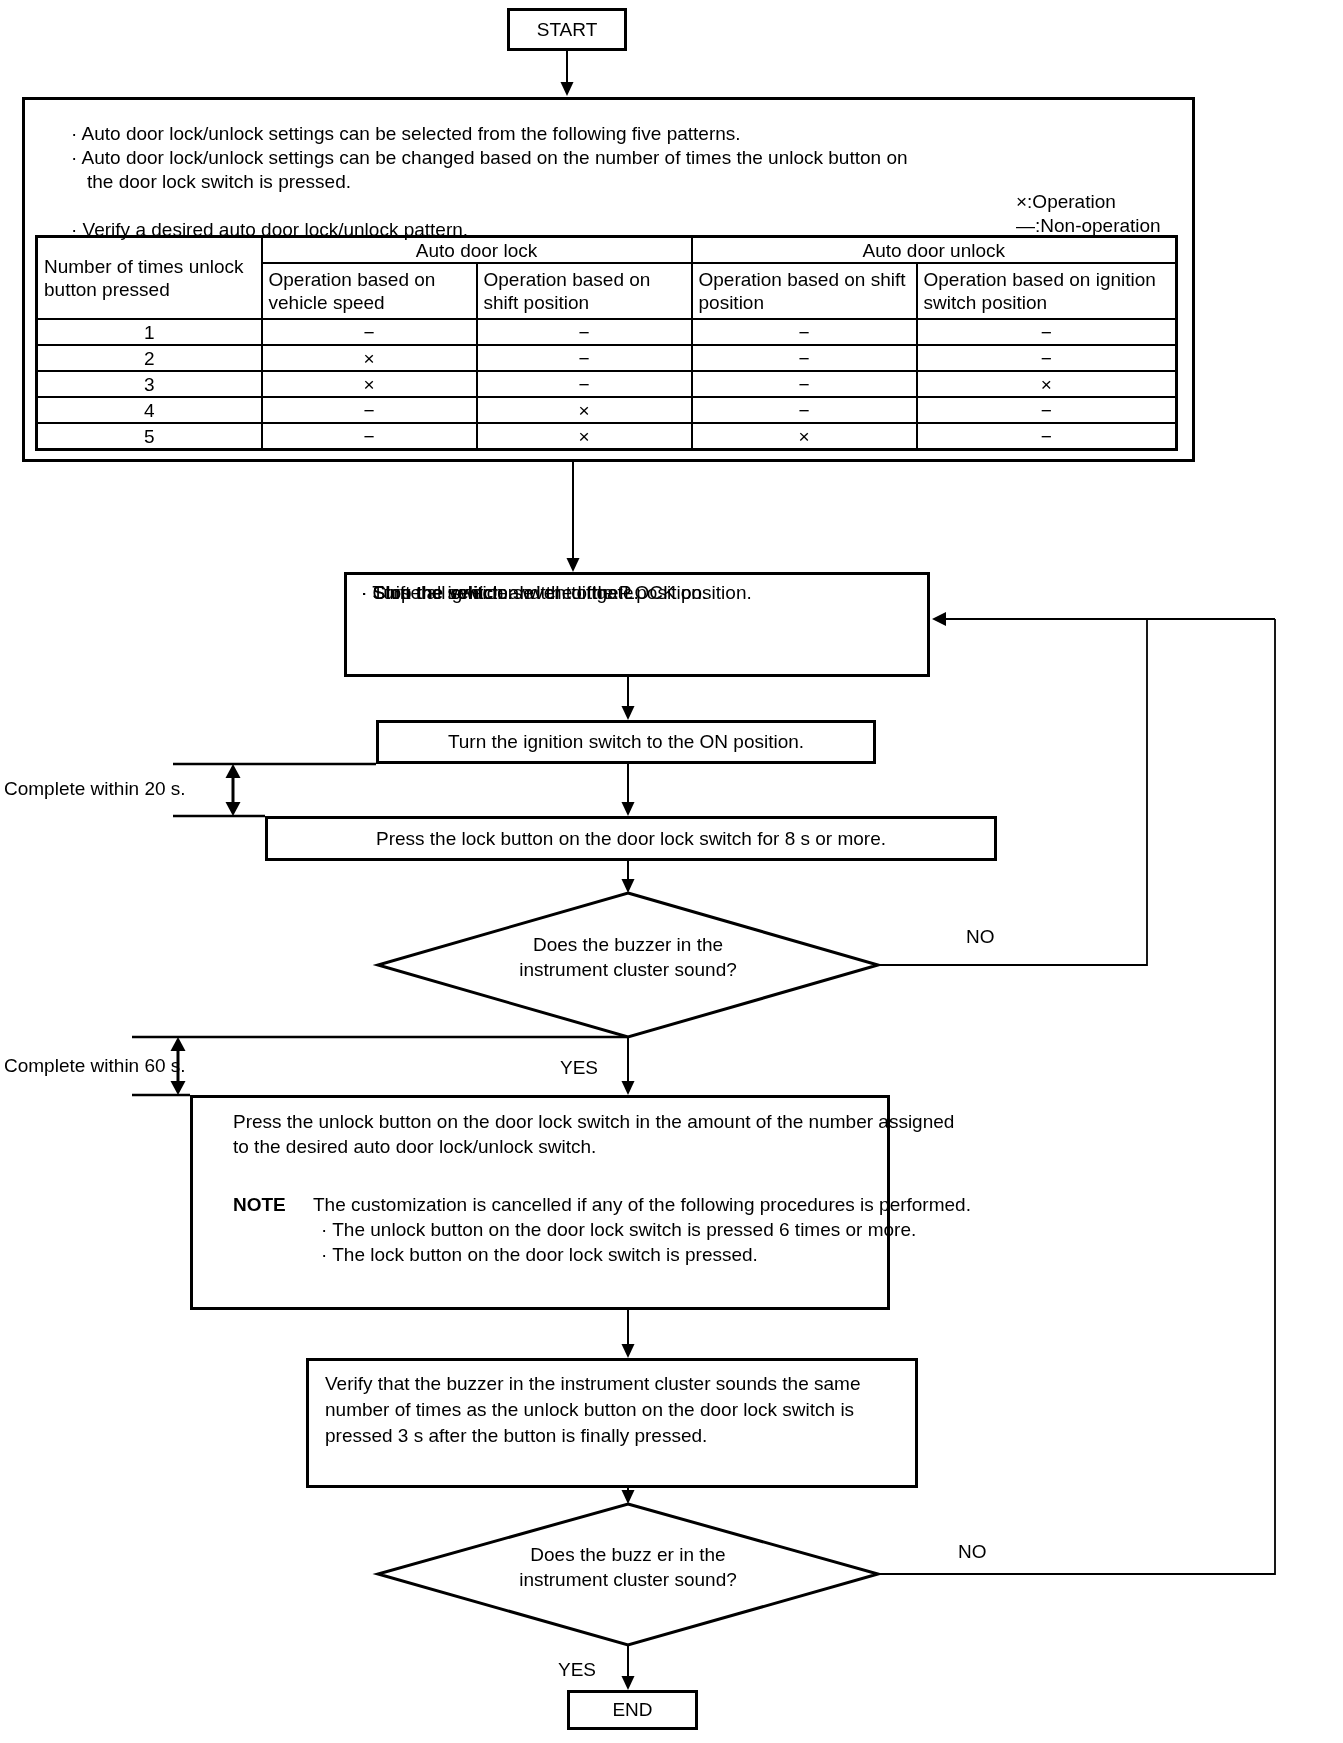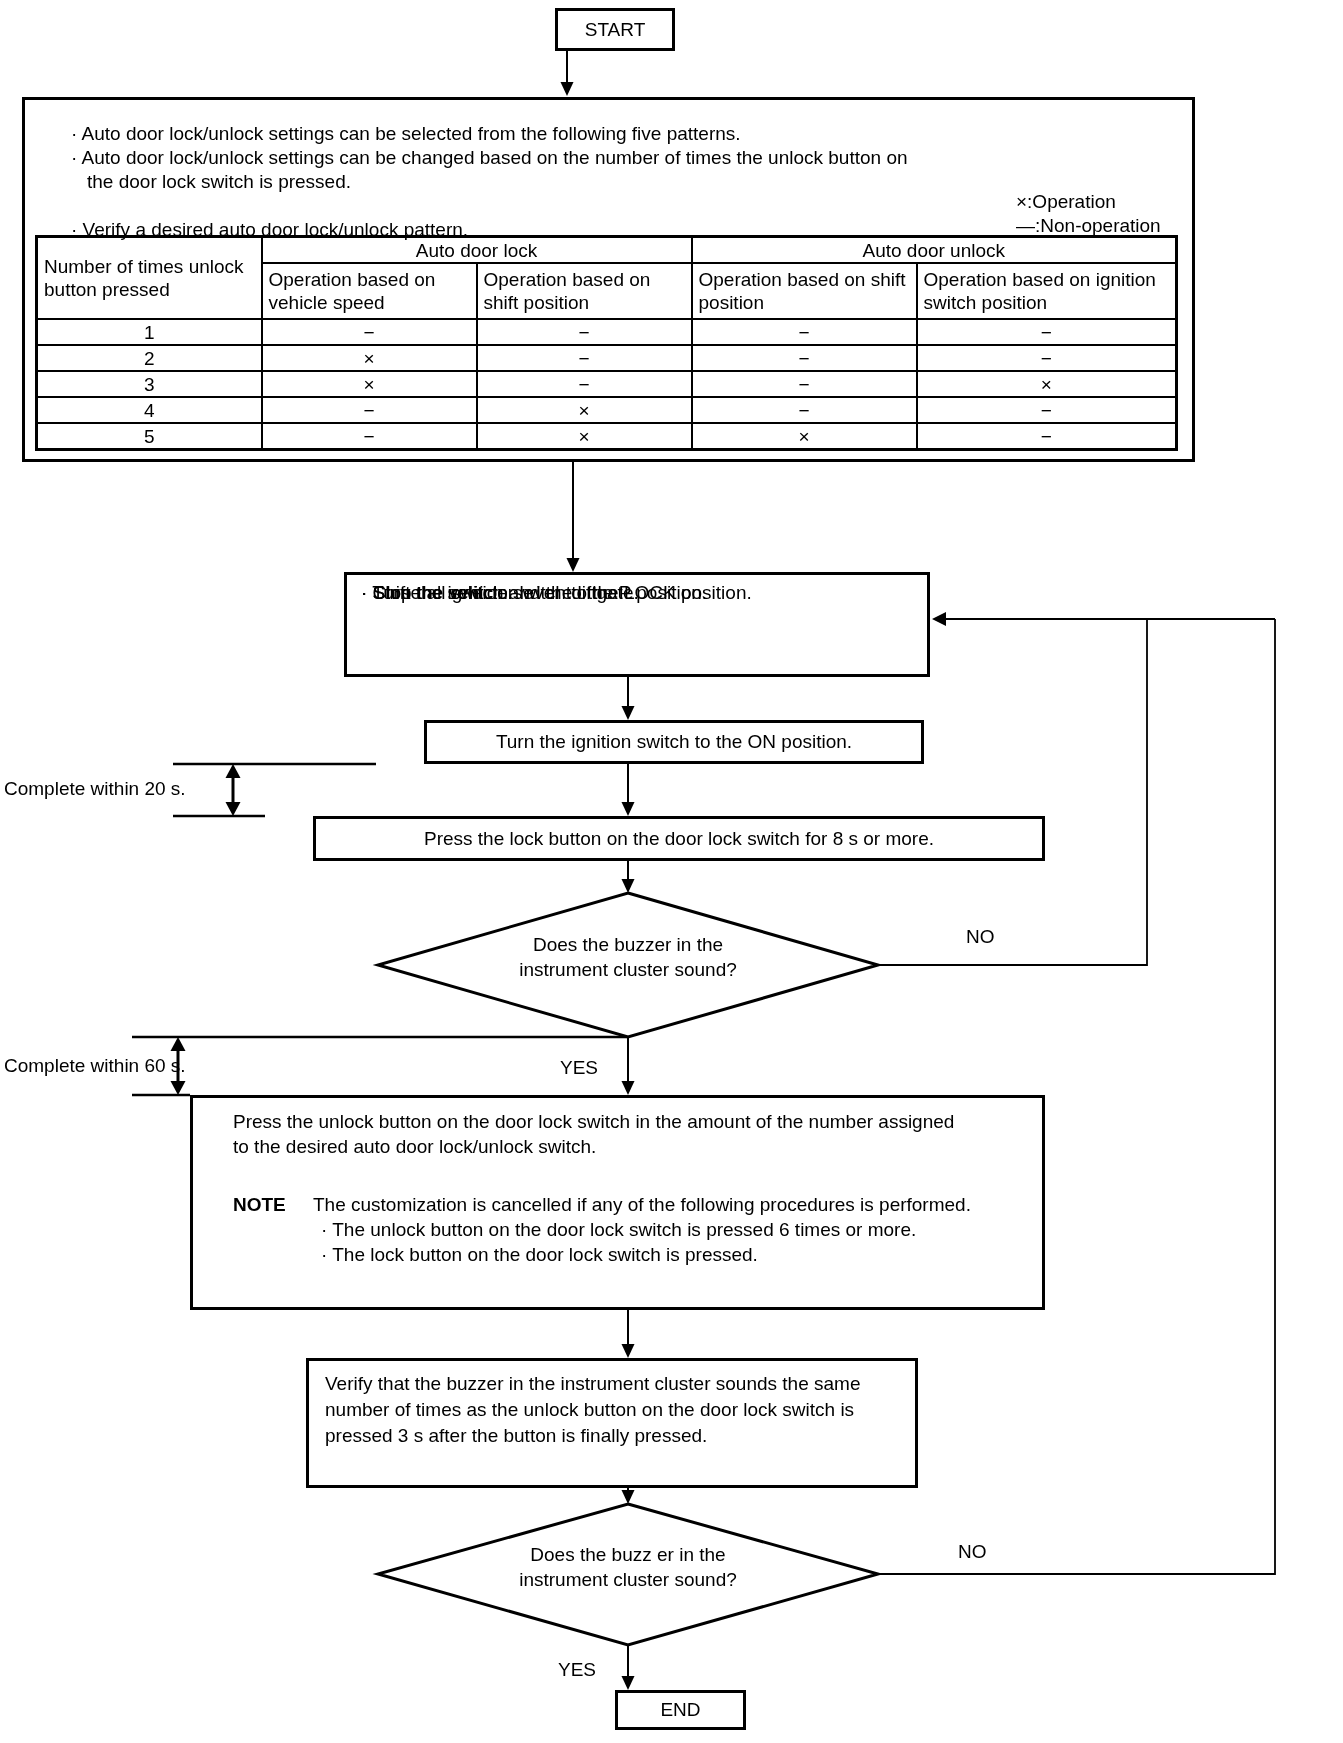--- a/index.html
+++ b/index.html
@@ -3,21 +3,21 @@
 <meta charset="utf-8">
 <style>
   html,body{margin:0;padding:0;background:#ffffff;}
   #canvas{
     position:relative;width:1343px;height:1743px;background:#ffffff;
     font-family:"Liberation Sans","DejaVu Sans",sans-serif;
     color:#000;font-size:19px;line-height:24px;overflow:hidden;
   }
   #wires{position:absolute;left:0;top:0;width:1343px;height:1743px;}
   .box{position:absolute;border:3px solid #000;background:#fff;box-sizing:border-box;}
-  .center-text{display:flex;align-items:center;justify-content:center;text-align:center;margin-left:48px;}
+  .center-text{display:flex;align-items:center;justify-content:center;text-align:center;}
   .lbl{position:absolute;white-space:nowrap;}
   .line{position:absolute;white-space:nowrap;}
   
   #intro-box{left:22px;top:97px;width:1173px;height:365px;}
   .intro-line{position:absolute;white-space:nowrap;}
   
   #pattern-table{
     position:absolute;left:10px;top:135px;border-collapse:collapse;
     table-layout:fixed;width:1140px;
   }
@@ -27,21 +27,21 @@
   }
   #pattern-table{border:3px solid #000;}
   #pattern-table td.c{text-align:center;}
   #pattern-table tr.group-row td{height:24px;text-align:center;}
   #pattern-table tr.sub-row td{height:54px;text-align:left;}
   #pattern-table tr.data-row td{height:24px;text-align:center;}
   
   #stop-box{left:344px;top:572px;width:586px;height:105px;padding:6px 0 0 14px;}
   #on-box{left:376px;top:720px;width:500px;height:44px;}
   #presslock-box{left:265px;top:816px;width:732px;height:45px;}
-  #unlock-box{left:190px;top:1095px;width:855px;height:215px;}
+  #unlock-box{left:190px;top:1095px;width:700px;height:215px;}
   #verify-box{left:306px;top:1358px;width:612px;height:130px;padding:10px 14px 0 16px;line-height:26px;}
   #start-box{left:507px;top:8px;width:120px;height:43px;}
   #end-box{left:567px;top:1690px;width:131px;height:40px;}
   .note-label{font-weight:bold;}
   .diamond-text{position:absolute;text-align:center;line-height:25px;}
 </style>
 </head>
 <body>
 
 <div id="canvas">

